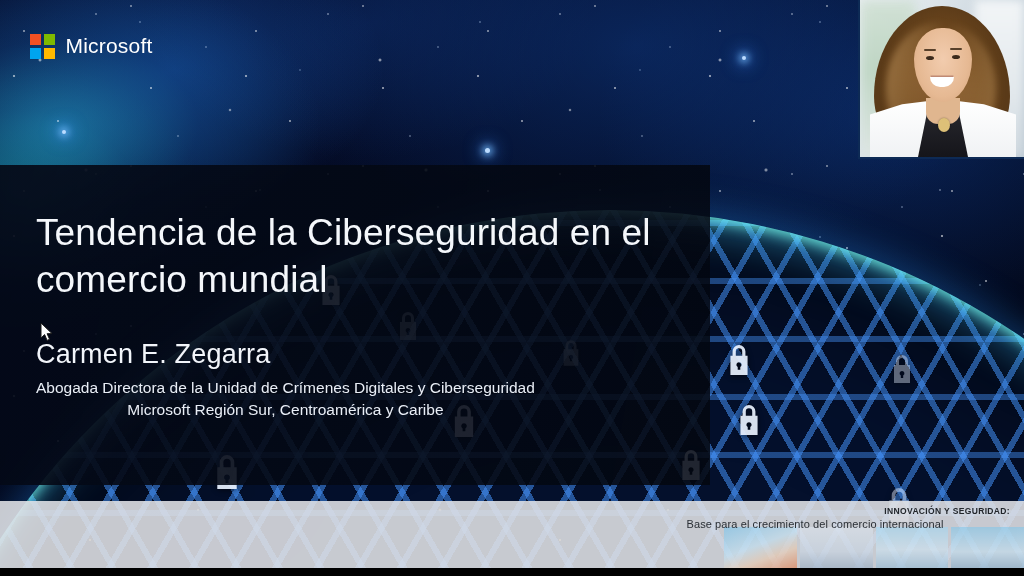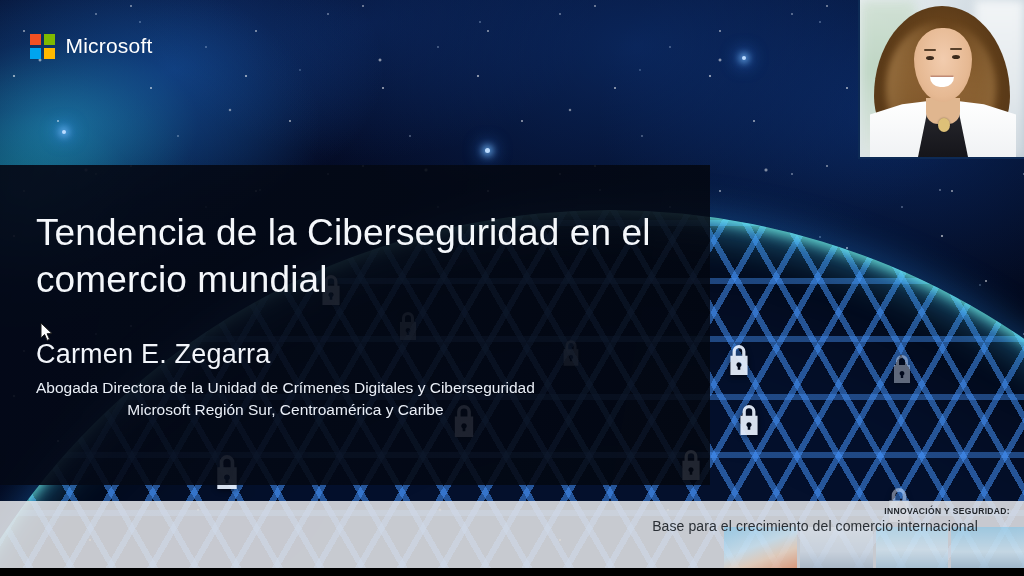--- a/index.html
+++ b/index.html
@@ -147,21 +147,21 @@
   .banner{ position:absolute; left:0; top:501px; width:1024px; height:67px;
     background:rgba(226,228,231,.88); overflow:hidden; }
   .banner-photos{ position:absolute; right:0; top:26px; width:300px; height:41px; display:flex; gap:3px; opacity:.55; }
   .bp{ flex:1; height:100%; }
   .bp1{ background:linear-gradient(160deg,#6fc3f0 0%,#bfe3f7 45%,#f0c9a8 70%,#e8733a 100%); }
   .bp2{ background:linear-gradient(180deg,#dfe8f2 0%,#c9d7e6 60%,#93a9c0 100%); }
   .bp3{ background:linear-gradient(180deg,#9ed8f5 0%,#cfe8f7 55%,#8fb9d4 100%); }
   .bp4{ background:linear-gradient(180deg,#7cc6ec 0%,#c2e2f4 60%,#7fa9c6 100%); }
   .banner-tagline{ position:absolute; left:620px; top:5px; width:390px; text-align:center; }
   .bt1{ font-size:8.5px; font-weight:700; color:#22262b; letter-spacing:.35px;text-align:right; }
-  .bt2{ font-size:14px; font-weight:400; color:#2a2f35; letter-spacing:.1px; margin-top:1.5px; }
+  .bt2{ font-size:11px; font-weight:400; color:#2a2f35; letter-spacing:.1px; margin-top:1.5px; }
   .bottom-bar{ position:absolute; left:0; top:568px; width:1024px; height:8px; background:#000; }
 </style>
 </head>
 <body>
 
 <div id="stage">
 
   <div class="space"></div>
   <div class="stars s1"></div>
   <div class="stars s2"></div>

